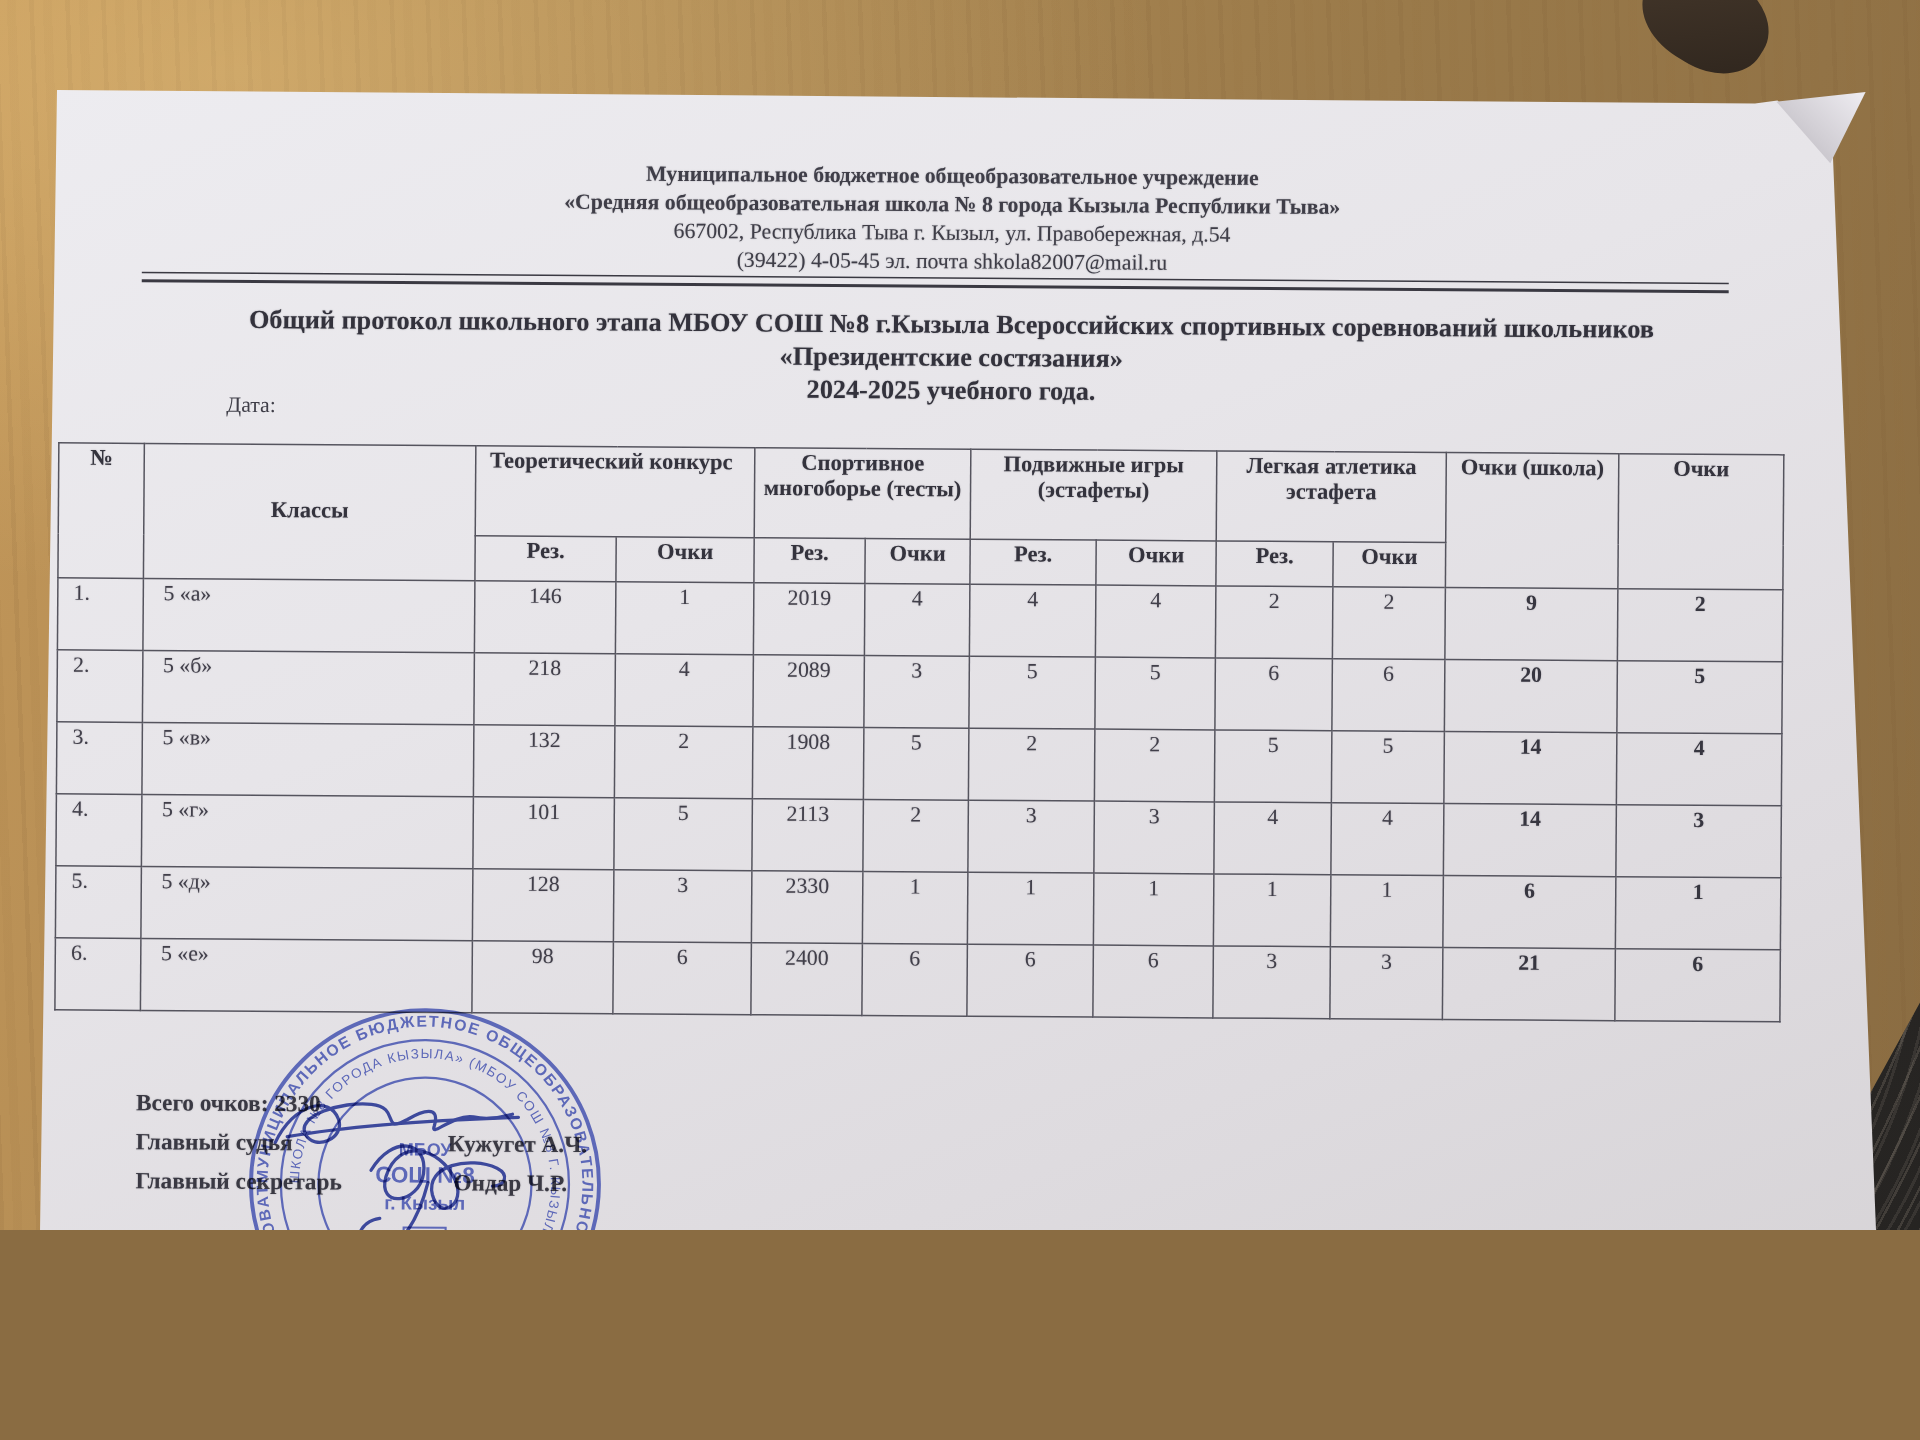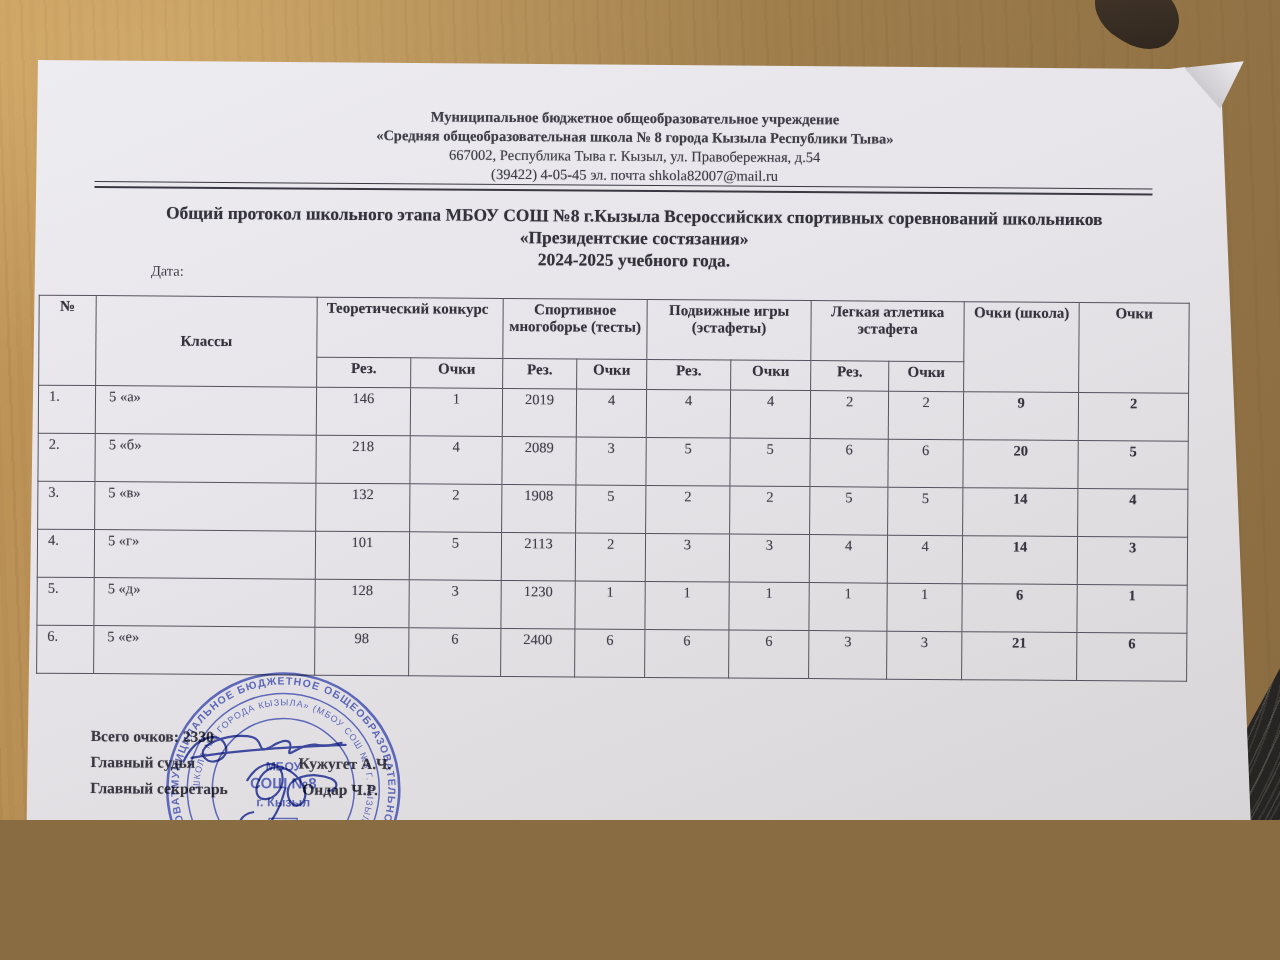--- a/index.html
+++ b/index.html
@@ -176,21 +176,21 @@
               <td>4</td>
               <td>4</td>
               <td class="c-bold">14</td>
               <td class="c-bold">3</td>
             </tr>
             <tr>
               <td class="c-num">5.</td>
               <td class="c-class">5 «д»</td>
               <td>128</td>
               <td>3</td>
-              <td>1230</td>
+              <td>2330</td>
               <td>1</td>
               <td>1</td>
               <td>1</td>
               <td>1</td>
               <td>1</td>
               <td class="c-bold">6</td>
               <td class="c-bold">1</td>
             </tr>
             <tr>
               <td class="c-num">6.</td>

